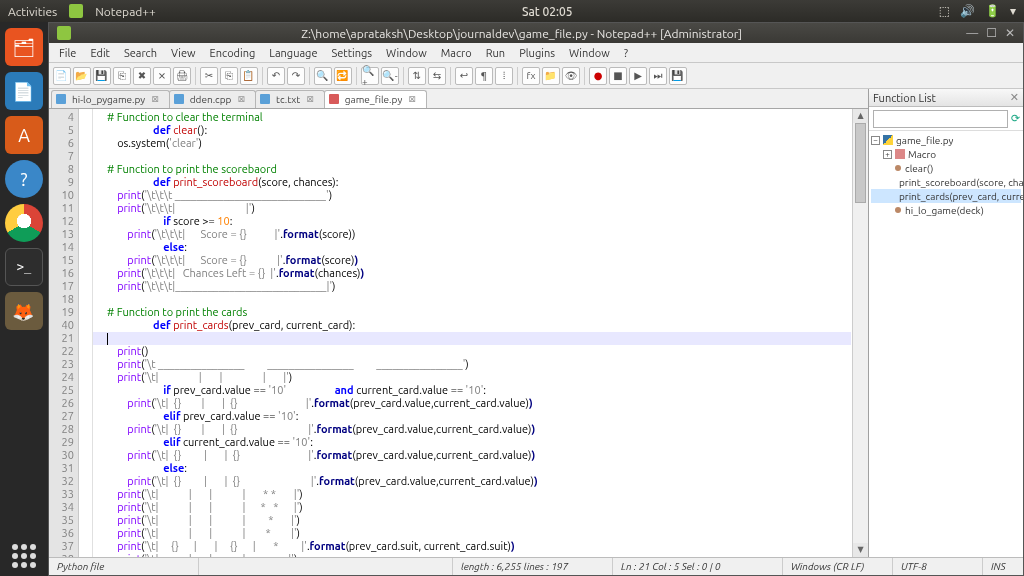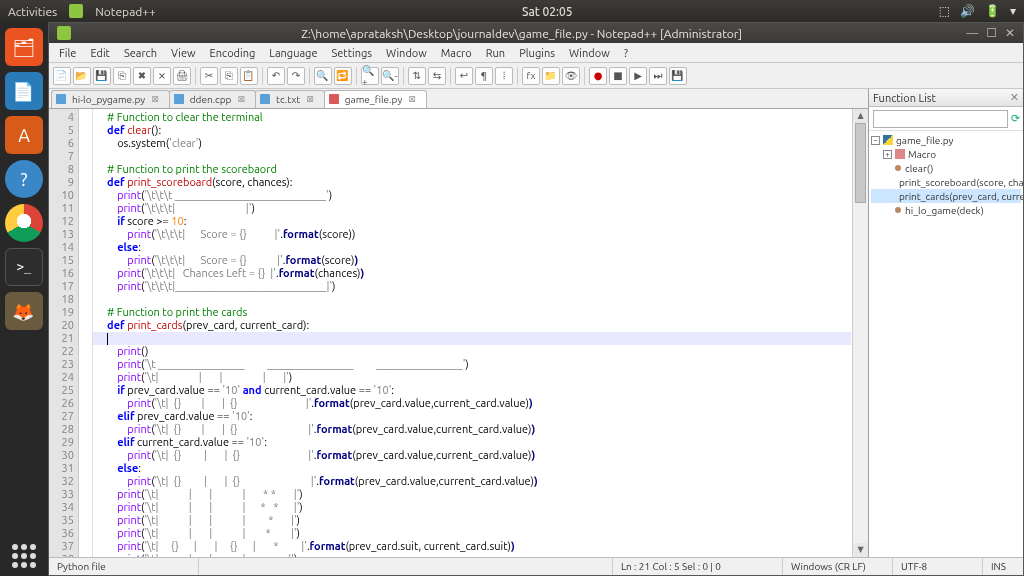--- a/index.html
+++ b/index.html
@@ -45,21 +45,21 @@
 .tab.active { background: #fff; }
 .tab .x { margin-left: 6px; color: #999; font-size: 9px; }
 
 .editor { flex: 1; display: flex; background: #fff; overflow: hidden; position: relative; }
 .gutter { width: 30px; background: #e4e4e4; color: #808080; text-align: right; padding: 2px 4px 0 0; font-family: "Courier New", monospace; font-size: 11px; line-height: 13px; border-right: 1px solid #c8c8c8; }
 .fold { width: 14px; background: #fff; border-right: 1px solid #e0e0e0; position: relative; }
 .code { flex: 1; font-family: "Courier New", monospace; font-size: 11px; line-height: 13px; padding: 2px 1px 0 4px; white-space: pre; overflow: hidden; color: #000; }
 .code .ln { height: 13px; }
 .code .hl { background: #e8e8ff; display: block; margin-left: -4px; padding-left: 4px; }
 .c-cm { color: #008000; }
-.c-kw { color: #0000ff; font-weight: bold; }
+.c-kw { color: #0000ff; font-weight: bold; margin-left: 46px; }
 .c-fn { color: #c00000; }
 .c-str { color: #808080; }
 .c-op { color: #000080; font-weight: bold; }
 .c-num { color: #ff8000; }
 .c-builtin { color: #8000ff; }
 .caret { display: inline-block; width: 1px; height: 12px; background: #000; vertical-align: middle; }
 
 .scrollbar-v { width: 16px; background: #f0f0f0; border-left: 1px solid #ccc; position: relative; }
 .scrollbar-v .thumb { position: absolute; top: 14px; left: 2px; right: 2px; height: 80px; background: #c8c8c8; border: 1px solid #aaa; }
 .scrollbar-v .arr { position: absolute; left: 0; right: 0; height: 14px; background: #e8e8e8; text-align: center; font-size: 8px; line-height: 14px; color: #666; }
@@ -78,21 +78,21 @@
 .funclist-tree .ind2 { padding-left: 24px; }
 .funclist-tree .sel { background: #cde6ff; }
 .funclist-tree .box { width: 9px; height: 9px; border: 1px solid #888; margin-right: 3px; font-size: 8px; line-height: 7px; text-align: center; color: #444; }
 .funclist-tree .dot { width: 6px; height: 6px; border-radius: 50%; background: #b86; margin-right: 4px; }
 .funclist-tree .py { width: 10px; height: 10px; background: linear-gradient(135deg,#3673a5 50%,#ffd43b 50%); margin-right: 3px; }
 .funclist-tree .cls { width: 10px; height: 10px; background: #d88; margin-right: 3px; }
 .funclist-tree .txt { color: #333; font-size: 10px; }
 
 
 .status { height: 18px; background: #f0f0f0; border-top: 1px solid #bcbcbc; display: flex; align-items: center; font-size: 10px; color: #333; }
-.status .cell { padding: 0 8px; border-right: 1px solid #ccc; height: 100%; display: flex; align-items: center; }
+.status .cell { padding: 0 8px; border-right: 1px solid #ccc; height: 100%; display: flex; align-items: center; font-style: italic; }
 .status .flex { flex: 1; }
 </style>
 </head>
 <body>
 
 <div class="ubuntu-topbar">
   <div class="left">
     <span>Activities</span>
     <span class="np-icon"></span>
     <span>Notepad++</span>
@@ -213,21 +213,21 @@
             <div>10</div>
             <div>11</div>
             <div>12</div>
             <div>13</div>
             <div>14</div>
             <div>15</div>
             <div>16</div>
             <div>17</div>
             <div>18</div>
             <div>19</div>
-            <div>20</div>
+            <div>40</div>
             <div>21</div>
             <div>22</div>
             <div>23</div>
             <div>24</div>
             <div>25</div>
             <div>26</div>
             <div>27</div>
             <div>28</div>
             <div>29</div>
             <div>30</div>
@@ -287,18 +287,19 @@
             <span class="dot"></span>
             <span class="txt">hi_lo_game(deck)</span>
           </div>
         </div>
     </div>
   </div>
 
   <div class="status">
     <div class="cell" style="width:150px">Python file</div>
     <div class="cell flex"></div>
+    <div class="cell" style="width:160px">length : 6,255    lines : 197</div>
     <div class="cell" style="width:170px">Ln : 21    Col : 5    Sel : 0 | 0</div>
     <div class="cell" style="width:110px">Windows (CR LF)</div>
     <div class="cell" style="width:90px">UTF-8</div>
     <div class="cell" style="width:40px;border-right:none">INS</div>
   </div>
 </div>
 
 </body></html>

